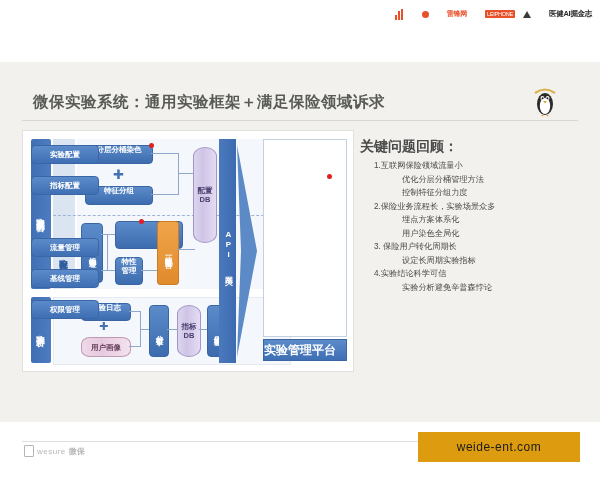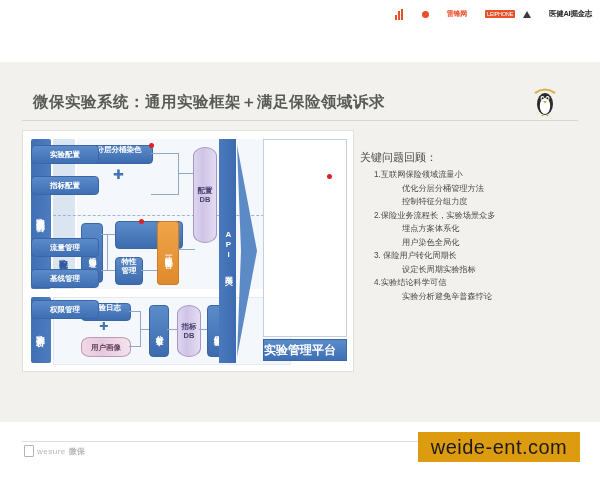--- a/index.html
+++ b/index.html
@@ -44,21 +44,21 @@
     position:absolute;right:42px;top:25px;width:26px;height:30px;
   }
 
   .diagram{
     position:absolute;left:22px;top:68px;width:330px;height:240px;
     background:#ffffff;border:1px solid #e3e1db;
   }
   .rpanel{
     position:absolute;left:360px;top:76px;width:232px;height:230px;
   }
-  .rp-title{font-size:11px;font-weight:normal;color:#4a4a4a;margin:12px 0 4px 0;}
+  .rp-title{font-size:14px;font-weight:bold;color:#4a4a4a;margin:0 0 4px 0;}
   .rp-l1{font-size:8.2px;color:#4a4a4a;margin:2.5px 0 2.5px 14px;white-space:nowrap;}
   .rp-l2{font-size:8.2px;color:#4a4a4a;margin:2.5px 0 2.5px 42px;white-space:nowrap;}
 
   
   .d-spine{
     position:absolute;left:8px;top:8px;width:20px;height:150px;
     background:linear-gradient(90deg,#3f6fb5,#4e7cc0);
     border-radius:2px;
   }
   .d-spine2{
@@ -138,21 +138,21 @@
   }
   .ws-mark{width:8px;height:10px;border:1.2px solid #7a7a7a;border-radius:1px;}
   .ws-text{font-size:8px;color:#7a7a7a;letter-spacing:0.5px;}
   .ws-cn{font-size:8px;color:#7a7a7a;font-weight:bold;}
   .footline{position:absolute;left:22px;top:379px;width:556px;height:1px;background:#e0ded8;}
 
   .watermark{
     position:absolute;left:418px;top:432px;width:162px;height:30px;
     background:#dd9b10;display:flex;align-items:center;justify-content:center;
   }
-  .watermark span{font-size:20px;color:#1b1b1b;letter-spacing:0.5px;}
+  .watermark span{font-size:12px;color:#1b1b1b;letter-spacing:0.5px;}
 </style>
 </head>
 <body>
 
 <div class="brandbar">
   <div class="lf-logo">
     <span class="lf-bars">
         <i></i>
         <i></i>
         <i></i>
@@ -205,20 +205,23 @@
 
     <div class="dashed"></div>
 
     <div class="bluebox" style="left:62px;top:14px;width:66px;height:17px;">
       <span>分层分桶染色</span>
     </div>
     <div class="reddot" style="left:126px;top:12px;"></div>
 
     <div class="plusmark" style="left:90px;top:37px;">✚</div>
 
+    <div class="bluebox" style="left:62px;top:55px;width:66px;height:17px;">
+      <span>特征分组</span>
+    </div>
 
     <div class="ln" style="left:128px;top:22px;width:28px;height:1px;"></div>
     <div class="ln" style="left:128px;top:63px;width:28px;height:1px;"></div>
     <div class="ln" style="left:155px;top:22px;width:1px;height:42px;"></div>
     <div class="ln" style="left:155px;top:42px;width:18px;height:1px;"></div>
 
     <div class="cyl" style="left:170px;top:16px;width:22px;height:94px;white-space:pre-line;">
       <span>配置
 DB</span>
     </div>

